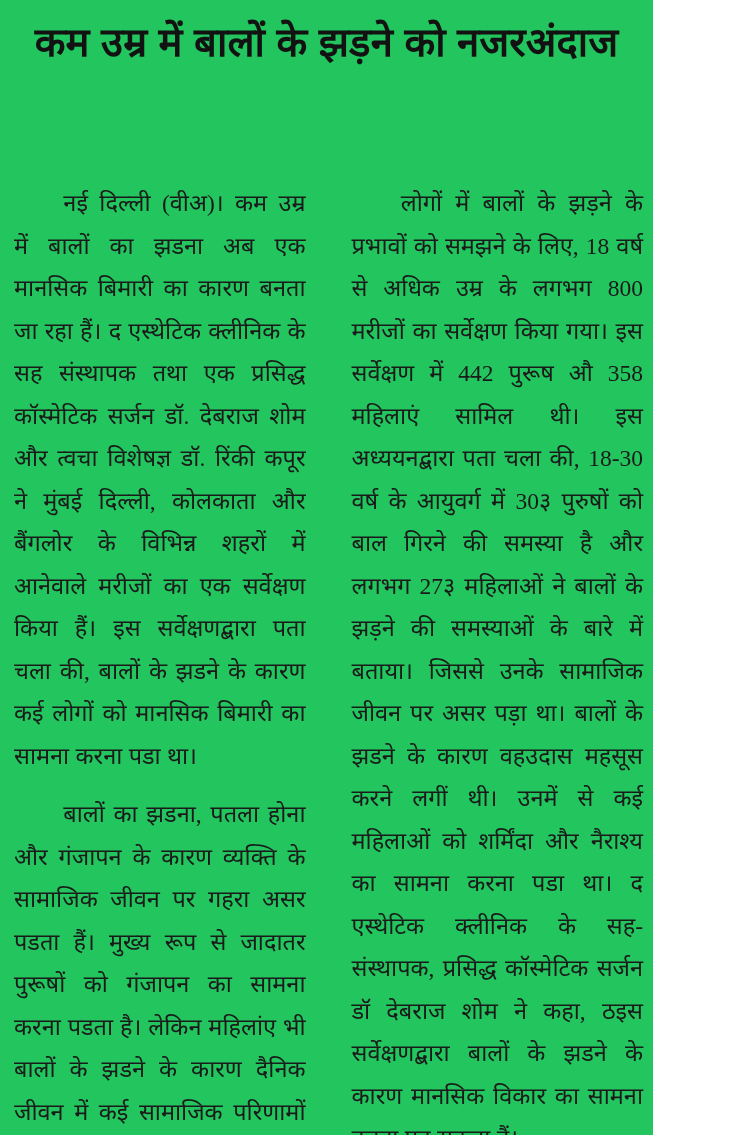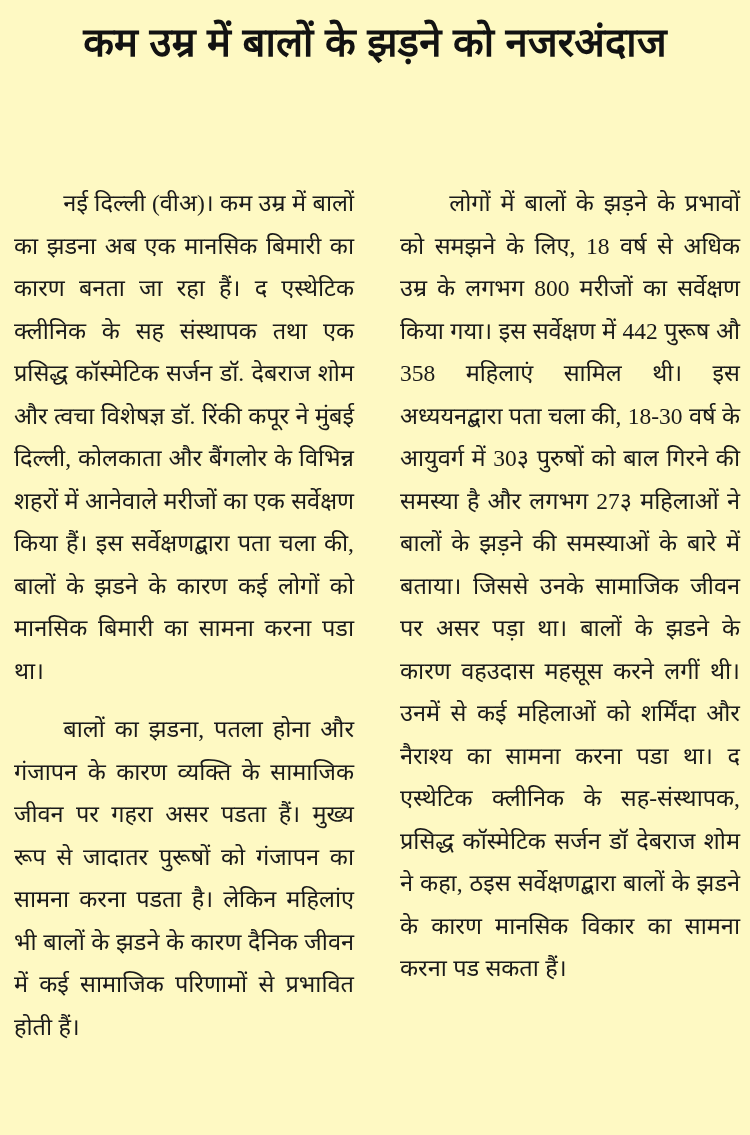--- a/index.html
+++ b/index.html
@@ -6,23 +6,23 @@
   html, body {
     margin: 0;
     padding: 0;
     background: #ffffff;
   }
   body {
     font-family: "Liberation Serif", "DejaVu Serif", serif;
   }
   .clipping {
     position: relative;
-    width: 750px;
+    width: 653px;
     height: 1135px;
-    background: #fef9c3;
+    background: #22c55e;
     overflow: hidden;
     box-sizing: border-box;
   }
 
   
   .headline {
     margin: 0;
     padding: 14px 18px 4px 18px;
     text-align: center;
     font-family: "Liberation Sans", "DejaVu Sans", sans-serif;

